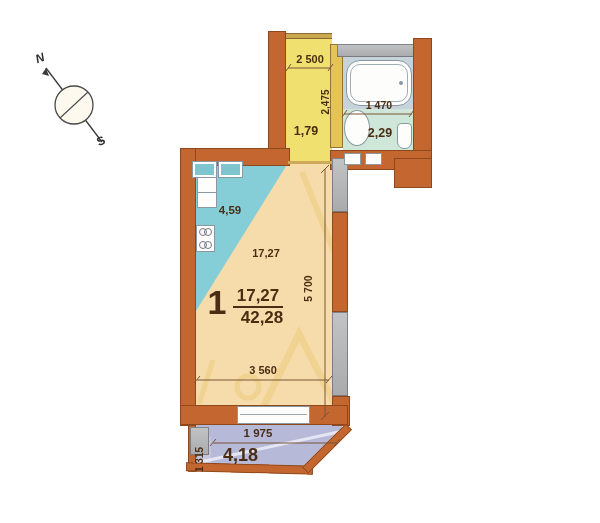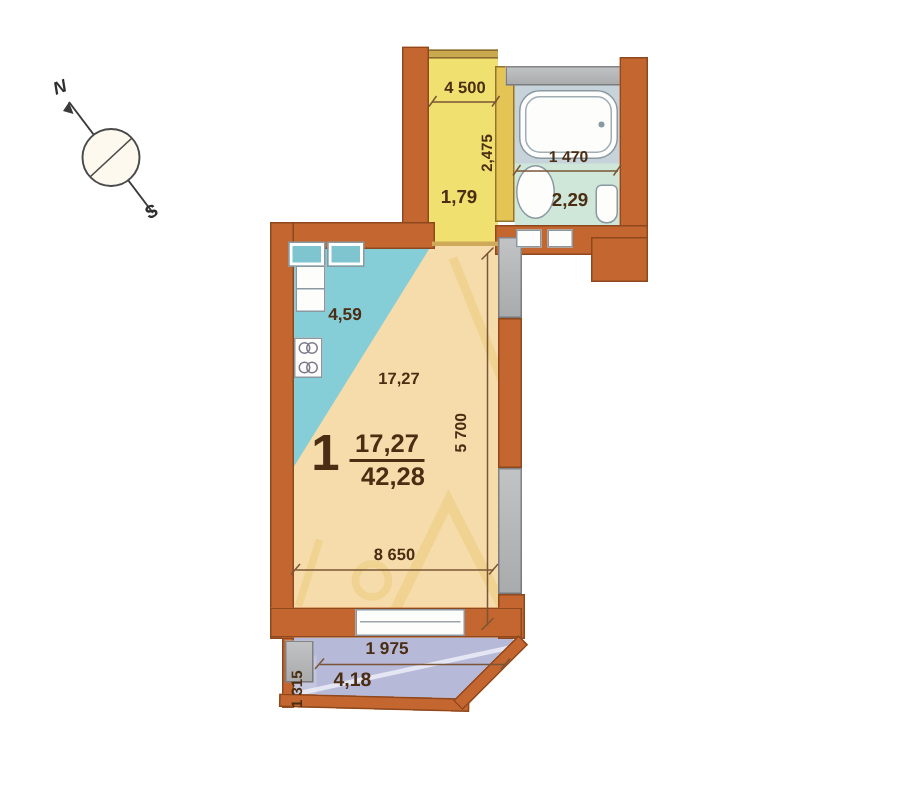--- a/index.html
+++ b/index.html
@@ -120,34 +120,34 @@
         <line x1="321" y1="420" x2="329" y2="412"></line>
       <line x1="197" y1="380" x2="329" y2="380"></line>
       <line x1="194" y1="383" x2="200" y2="376"></line>
         <line x1="326" y1="383" x2="332" y2="376"></line>
       <line x1="213" y1="443" x2="337" y2="443"></line>
       <line x1="210" y1="446" x2="216" y2="439"></line>
         <line x1="334" y1="446" x2="340" y2="439"></line>
     </g>
   </svg>
 
-  <div class="lbl" style="left:289px;top:54px;width:42px;font-size:11px;">4 500</div>
+  <div class="lbl" style="left:289px;top:54px;width:42px;font-size:11px;">2 500</div>
   <div class="lbl vlbl" style="left:304px;top:96px;width:46px;height:12px;font-size:10px;">2,475</div>
   <div class="lbl" style="left:284px;top:125px;width:44px;font-size:12.5px;">1,79</div>
 
   <div class="lbl" style="left:352px;top:100px;width:54px;font-size:10.5px;">1 470</div>
   <div class="lbl" style="left:358px;top:127px;width:44px;font-size:12.5px;">2,29</div>
 
   <div class="lbl" style="left:210px;top:204px;width:40px;font-size:11.5px;">4,59</div>
   <div class="lbl" style="left:243px;top:248px;width:46px;font-size:11px;">17,27</div>
 
   <div class="lbl" style="left:205px;top:285px;width:24px;font-size:34px;">1</div>
   <div class="lbl" style="left:233px;top:287px;width:50px;font-size:17px;border-bottom:2px solid #4a2d12;padding-bottom:1px;">17,27</div>
   <div class="lbl" style="left:234px;top:309px;width:56px;font-size:17px;">42,28</div>
 
   <div class="lbl vlbl" style="left:285px;top:282px;width:48px;height:13px;font-size:10.5px;">5 700</div>
-  <div class="lbl" style="left:233px;top:365px;width:60px;font-size:11px;">8 650</div>
+  <div class="lbl" style="left:233px;top:365px;width:60px;font-size:11px;">3 560</div>
 
   <div class="lbl" style="left:226px;top:427px;width:64px;font-size:11.5px;">1 975</div>
-  <div class="lbl" style="left:212px;top:446px;width:46px;font-size:13px;">4,18</div>
+  <div class="lbl" style="left:212px;top:446px;width:46px;font-size:18px;text-align:right;">4,18</div>
   <div class="lbl vlbl" style="left:181px;top:453px;width:40px;height:13px;font-size:10px;">1 315</div>
 
 </div>
 
 </body></html>

